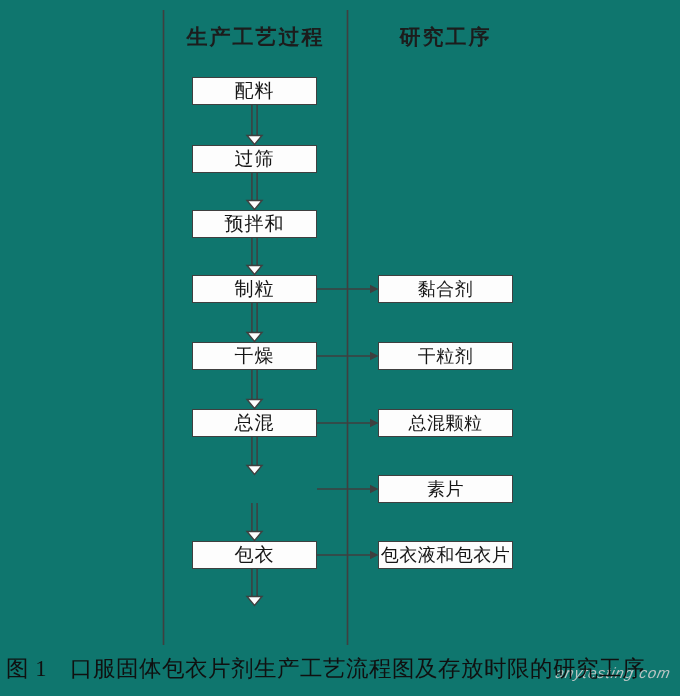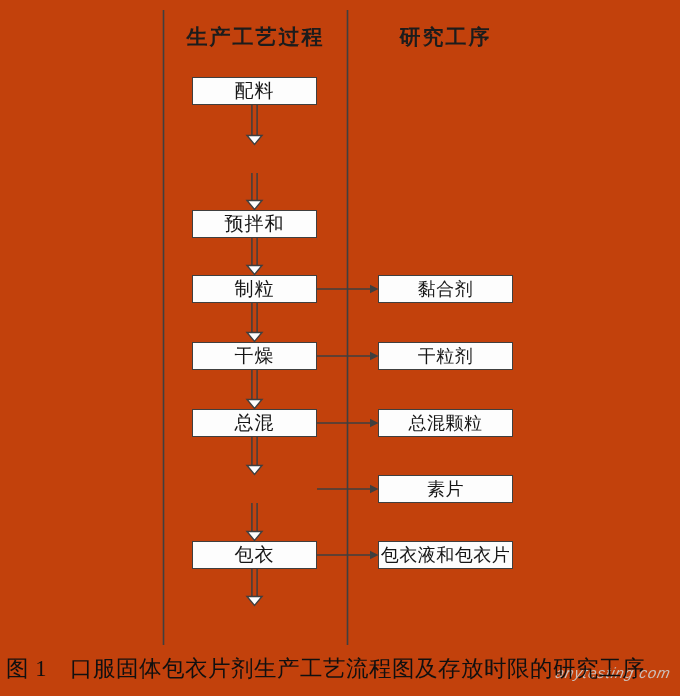--- a/index.html
+++ b/index.html
@@ -1,17 +1,17 @@
 <!DOCTYPE html>
 <html><head>
 <meta charset="utf-8">
 <style>
   html,body{margin:0;padding:0;background:#ffffff;}
   .stage{
-    position:relative;width:680px;height:696px;background:#c2410c;
+    position:relative;width:680px;height:696px;background:#0f766e;
     overflow:hidden;font-family:"Liberation Sans", sans-serif;
   }
   svg.overlay{position:absolute;left:0;top:0;width:680px;height:696px;z-index:0;}
   .col-header{
     position:absolute;top:25px;height:24px;line-height:24px;
     font-size:21px;font-weight:600;color:#1c1c1c;text-align:center;
     letter-spacing:2px;z-index:2;
   }
   .col-header.left{left:164px;width:183px;}
   .col-header.right{left:348px;width:195px;}
@@ -88,20 +88,23 @@
         <polygon points="370,550.8 370,559.2 378.5,555" fill="#3f3f3f"></polygon>
       </g>
   </svg>
 
   <div class="col-header left">生产工艺过程</div>
   <div class="col-header right">研究工序</div>
 
   <div class="pbox left" style="top:77px">
       <span>配料</span>
     </div>
+  <div class="pbox left" style="top:145px">
+      <span>过筛</span>
+    </div>
   <div class="pbox left" style="top:210px">
       <span>预拌和</span>
     </div>
   <div class="pbox left" style="top:275px">
       <span>制粒</span>
     </div>
   <div class="pbox left" style="top:342px">
       <span>干燥</span>
     </div>
   <div class="pbox left" style="top:409px">

